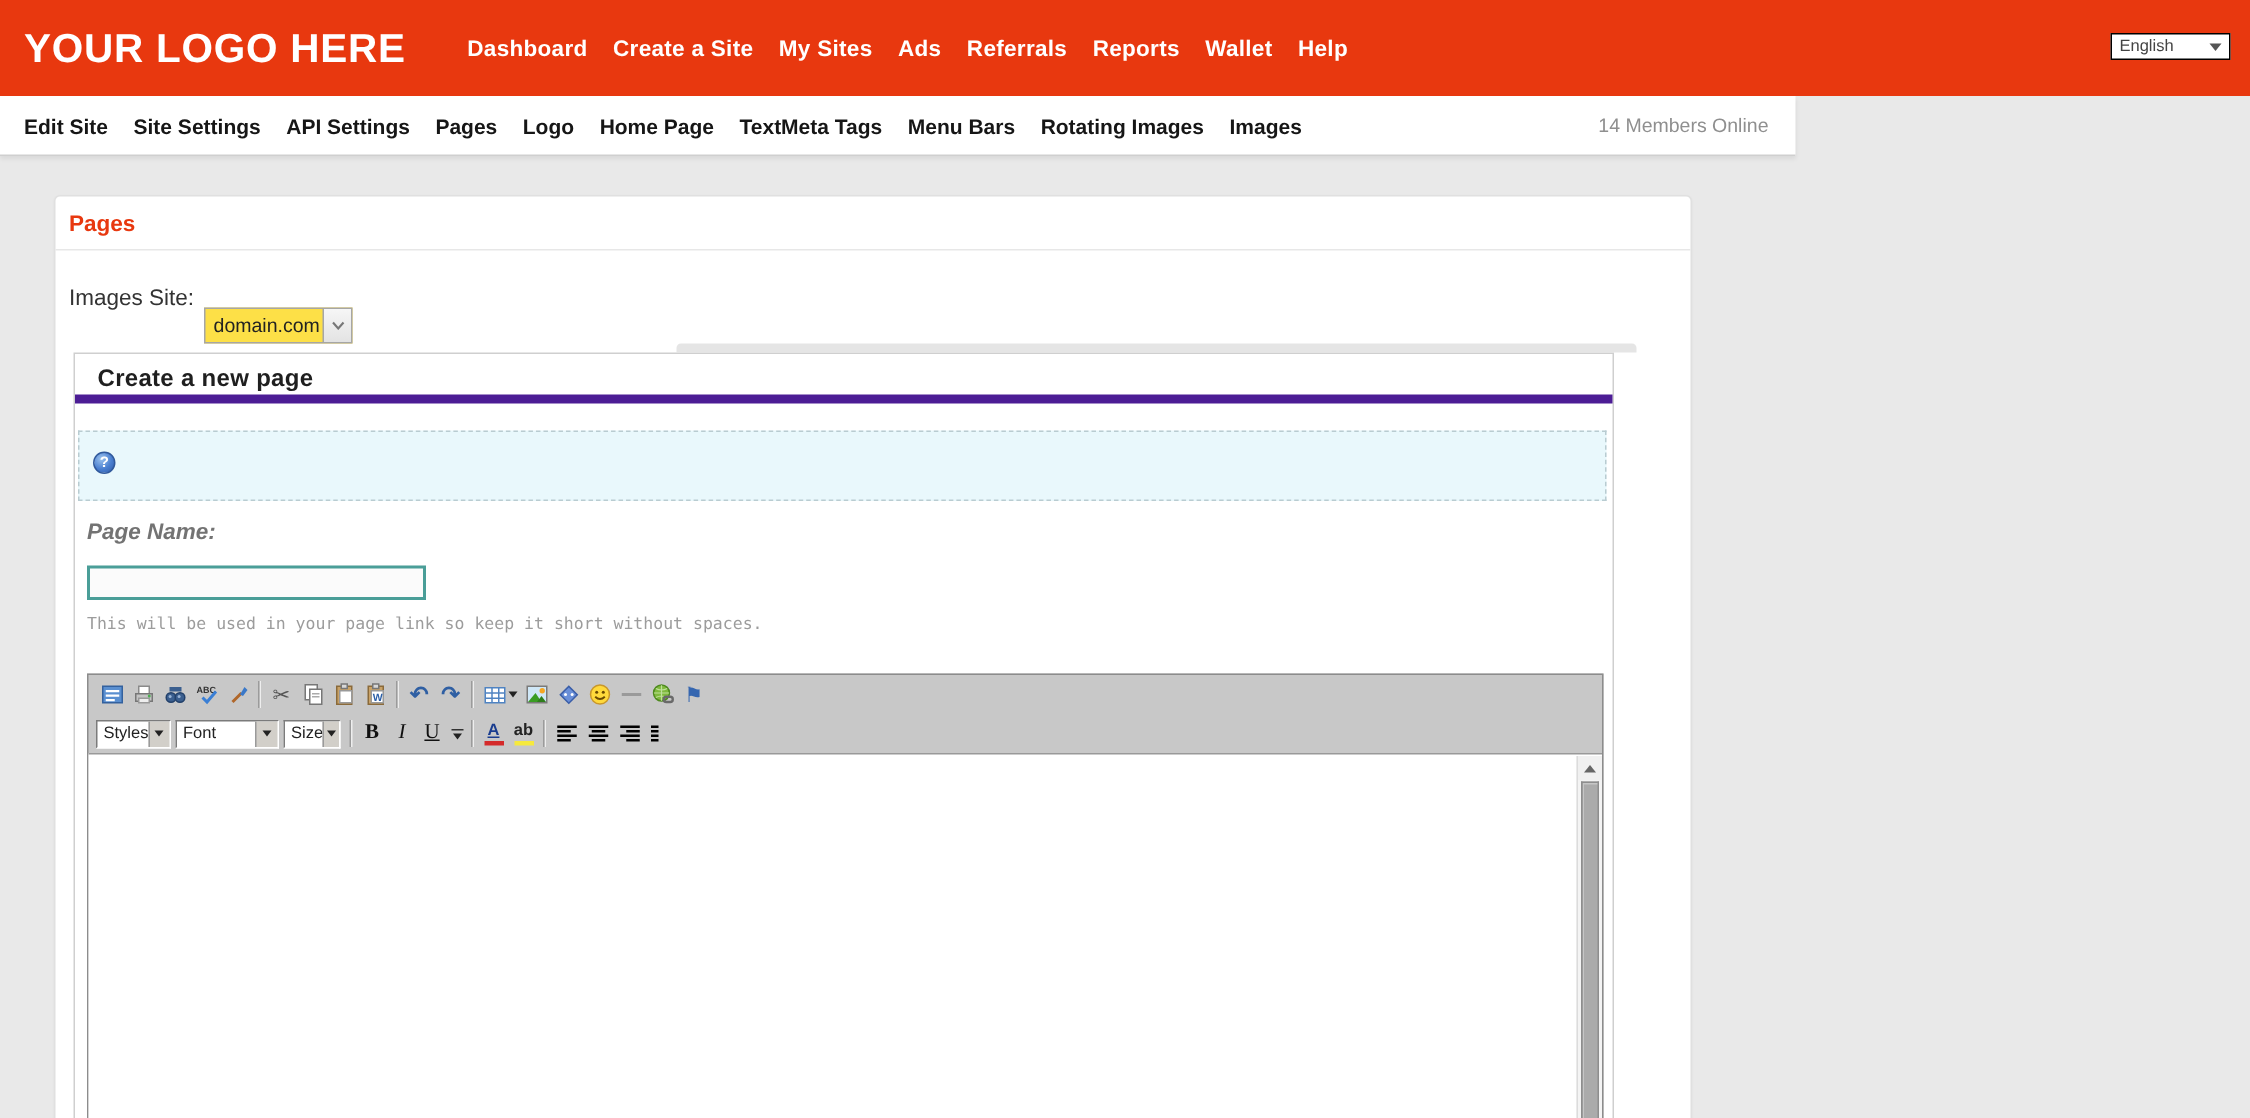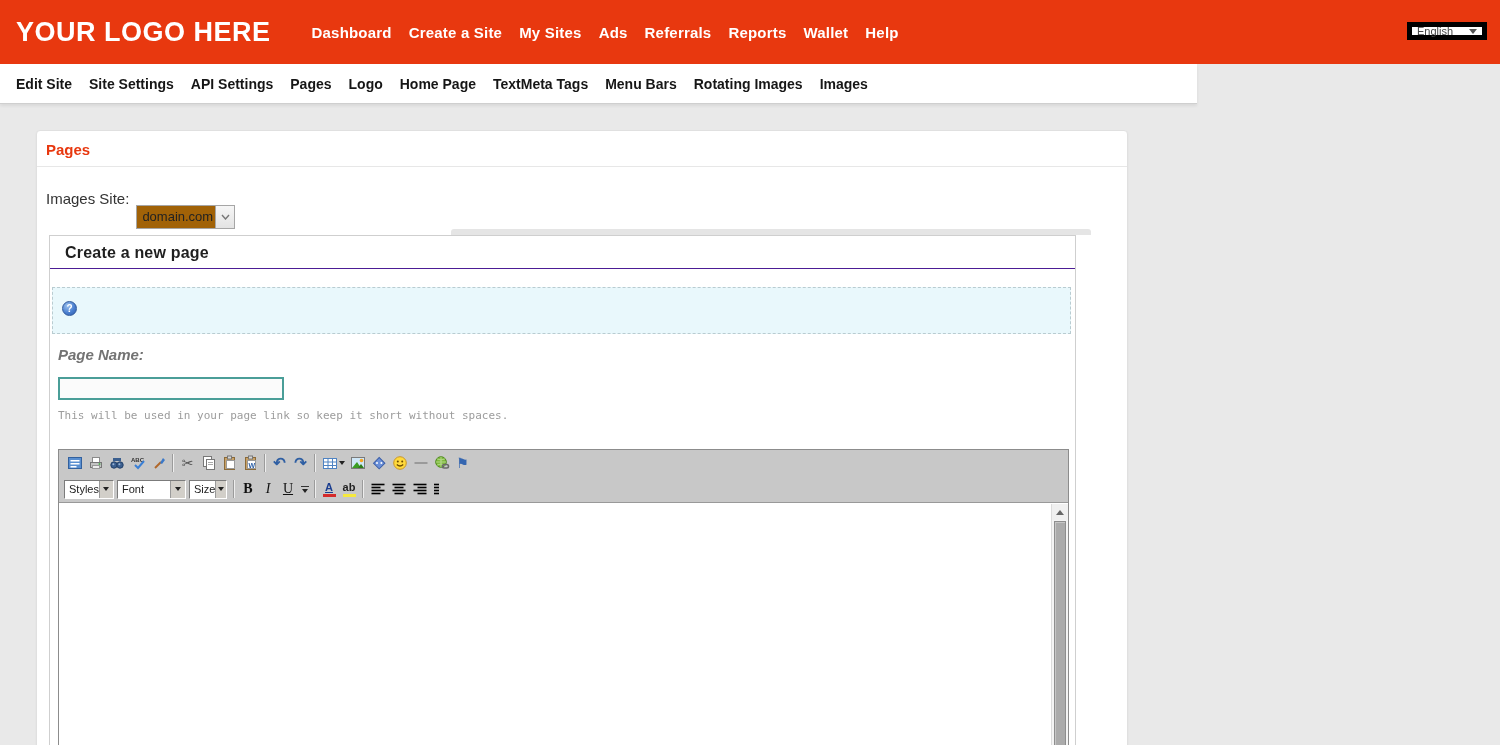--- a/index.html
+++ b/index.html
@@ -8,21 +8,21 @@
 
   
   .header { position:absolute; left:0; top:0; width:1500px; height:64px;
             background:#e8380f; display:flex; align-items:center; }
   .logo { margin-left:16px; color:#fff; font-size:27px; font-weight:bold;
           letter-spacing:.5px; white-space:nowrap; }
   .topnav { display:flex; gap:17px; margin-left:41px; align-items:center; }
   .topnav a { color:#fff; font-size:15px; font-weight:600; text-decoration:none;
               letter-spacing:.2px; cursor:pointer; }
   .lang-select { position:absolute; right:13px; top:22px; width:80px; height:18px;
-                 background:#fff; border:5px solid #000000; font-size:11px; color:#444;
+                 background:#fff; border:1px solid #000000; font-size:11px; color:#444;
                  display:flex; align-items:center; padding:0 5px; cursor:pointer; }
   .lang-select .caret { margin-left:auto; width:0; height:0; border-left:4px solid transparent;
                  border-right:4px solid transparent; border-top:5px solid #555; }
 
   
   .subnav { position:absolute; left:0; top:64px; width:1197px; height:40px; background:#fff;
             border-bottom:1px solid #cfcfcf; box-shadow:0 2px 3px rgba(0,0,0,.07);
             display:flex; align-items:center; }
   .subnav-items { display:flex; gap:17px; margin-left:16px; }
   .subnav-items a { color:#161616; font-size:14px; font-weight:600; text-decoration:none; cursor:pointer; }
@@ -31,33 +31,33 @@
 
   
   .card { position:absolute; left:36px; top:130px; width:1092px; height:800px;
           background:#fff; border:1px solid #e0e0e0; border-radius:4px 4px 0 0;
           box-shadow:0 1px 2px rgba(0,0,0,.05); }
   .card-title { height:36px; line-height:37px; border-bottom:1px solid #e7e7e7;
                 color:#e8380f; font-size:15px; font-weight:bold; padding-left:9px; }
   .choose-row { position:absolute; left:9px; top:55px; height:24px; display:flex; align-items:center; }
   .choose-label { font-size:15px; color:#333; margin-right:7px; }
   .site-select { position:relative; width:99px; height:24px; border:1px solid #a6a6a6;
-                 background:#a16207; display:flex; align-items:center; cursor:pointer;margin-top:37px; }
+                 background:#fde047; display:flex; align-items:center; cursor:pointer;margin-top:37px; }
   .site-select .val { font-size:13px; color:#222; padding-left:5px; flex:1; }
   .site-select .btn { width:19px; height:100%; border-left:1px solid #a6a6a6;
                  background:linear-gradient(#f6f6f6,#e3e3e3); display:flex;
                  align-items:center; justify-content:center; }
 
   .tab-strip { position:absolute; left:414px; top:98px; width:640px; height:6px;
                background:#e5e5e5; border-radius:3px 3px 0 0; }
 
   
   .panel { position:absolute; left:12px; top:104px; width:1027px; height:660px;
            background:#fff; border:1px solid #cfcfcf; }
-  .panel-title { height:33px; line-height:33px; border-bottom:1px solid #4c1d95;
+  .panel-title { height:33px; line-height:33px; border-bottom:6px solid #4c1d95;
                  color:#1f1f1f; font-size:16px; font-weight:bold; padding-left:15px;
                  letter-spacing:.2px; }
   .help-box { position:absolute; left:2px; top:51px; width:1019px; height:47px;
               background:#e9f8fc; border:1px dashed #b9ccd1; }
   .help-icon { position:absolute; left:9px; top:13px; width:15px; height:15px; border-radius:50%;
                background:radial-gradient(circle at 35% 30%, #9cc3ee 0%, #4a7fd0 55%, #2f5ba8 100%);
                border:1px solid #30599c; color:#fff; font-size:10px; font-weight:bold;
                text-align:center; line-height:14px; cursor:pointer; }
   .pn-label { position:absolute; left:8px; top:110px; font-size:15px; font-weight:bold; color:#737373;font-style:italic; }
   .pn-input { position:absolute; left:8px; top:141px; width:226px; height:23px;
@@ -131,20 +131,21 @@
     <a>Site Settings</a>
     <a>API Settings</a>
     <a>Pages</a>
     <a>Logo</a>
     <a>Home Page</a>
     <a>TextMeta Tags</a>
     <a>Menu Bars</a>
     <a>Rotating Images</a>
     <a>Images</a>
   </div>
+  <div class="members">14 Members Online</div>
 </div>
 
 <div class="card">
   <div class="card-title">Pages</div>
 
   <div class="choose-row">
     <span class="choose-label">Images Site:</span>
     <div class="site-select">
       <span class="val">domain.com</span>
       <span class="btn">

